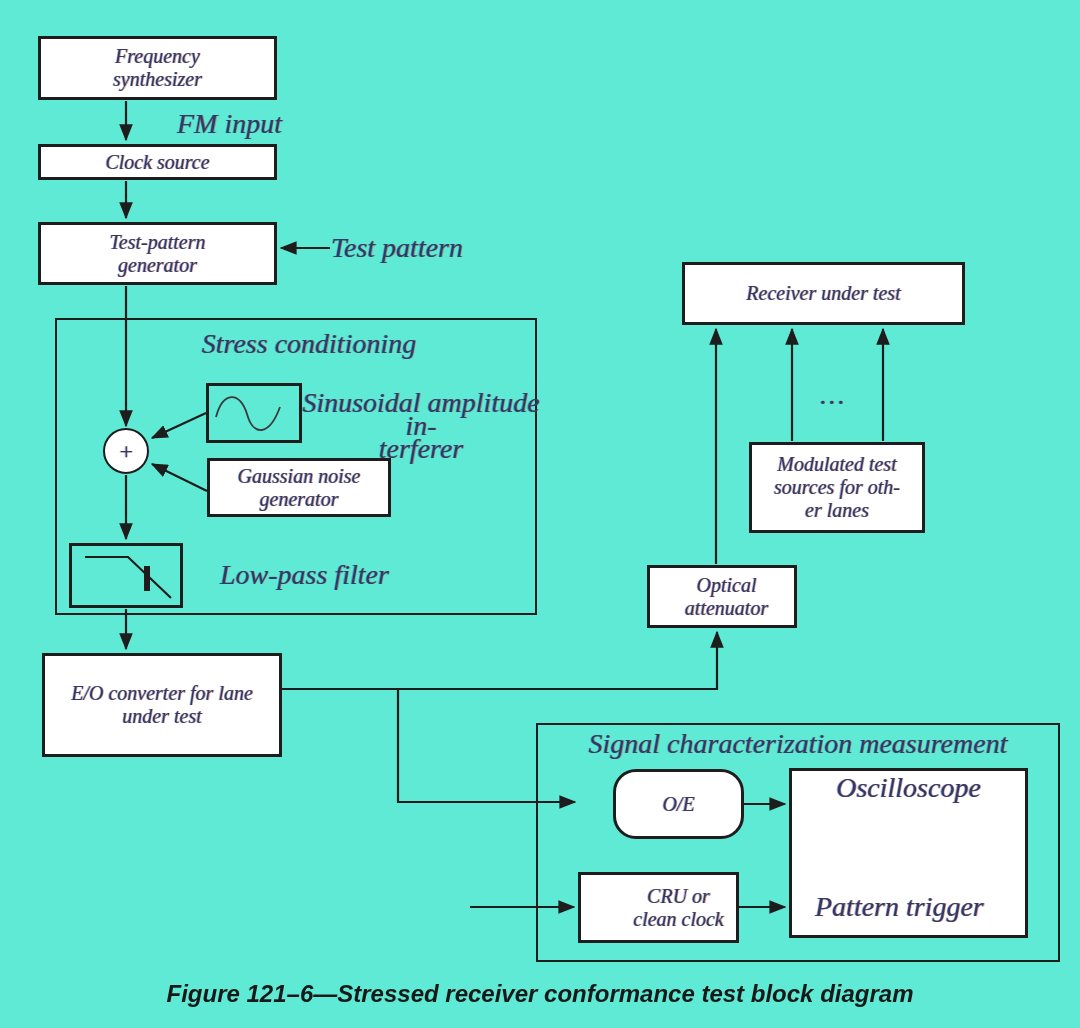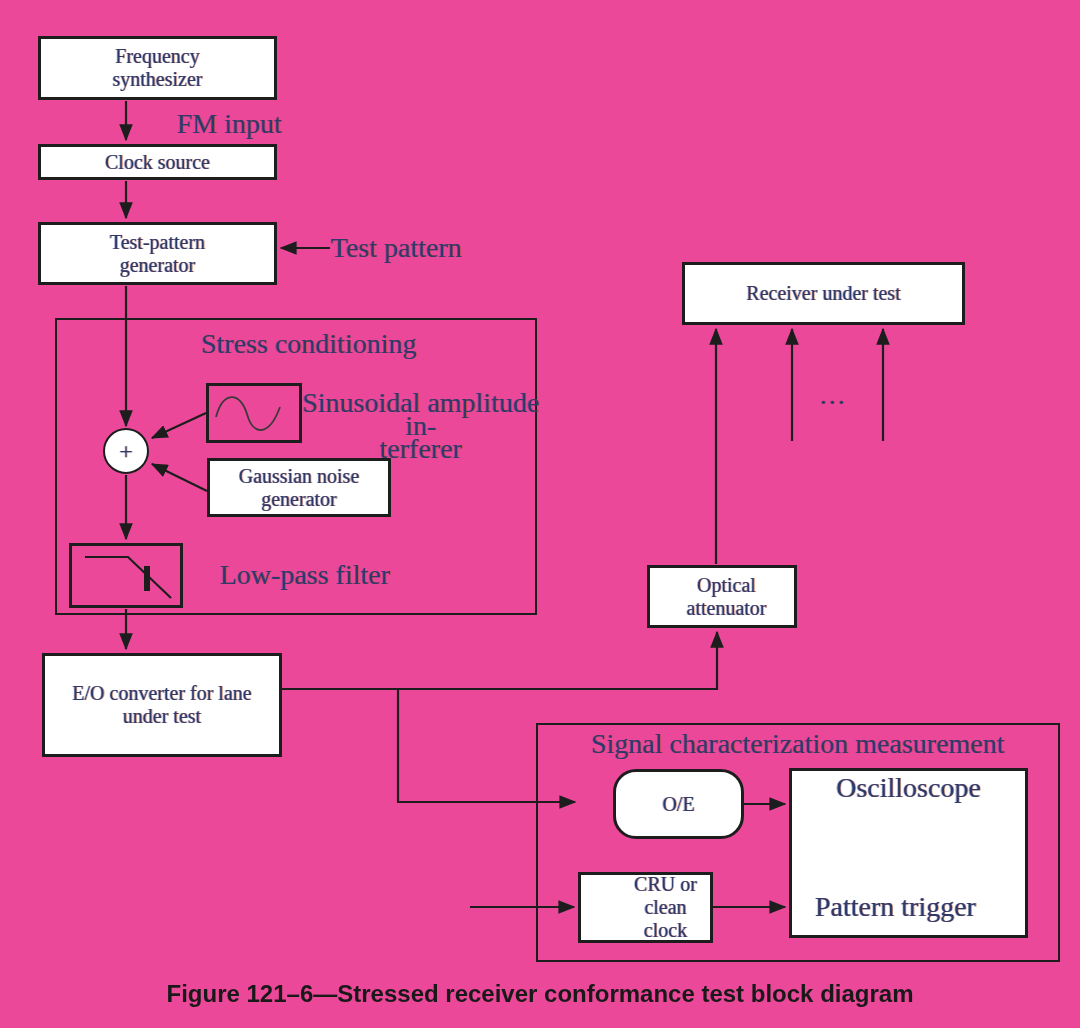--- a/index.html
+++ b/index.html
@@ -1,17 +1,17 @@
 <!DOCTYPE html>
 <html><head>
 <meta charset="utf-8">
 <style>
   html,body{margin:0;padding:0;background:#fff;}
-  #page{position:relative;width:1080px;height:1028px;background:#ec4899;overflow:hidden;
-        font-family:"Liberation Serif", serif;}
+  #page{position:relative;width:1080px;height:1028px;background:#5eead4;overflow:hidden;
+        font-family:"Liberation Serif", serif;font-style:italic;}
   #wires{position:absolute;left:0;top:0;width:1080px;height:1028px;}
   .box{position:absolute;box-sizing:border-box;background:#ffffff;border:3px solid #1d1d1d;
        display:flex;align-items:center;justify-content:center;text-align:center;
        font-size:20px;line-height:23px;white-space:pre-line;}
   .frame{position:absolute;box-sizing:border-box;background:transparent;border:2px solid #1d1d1d;}
   .lbl{position:absolute;font-size:28px;line-height:23px;white-space:pre-line;}
   .ink{color:#2f3a6b;
        text-shadow:0.8px 0 0.4px rgba(183,78,34,0.55), -0.8px 0 0.4px rgba(47,62,140,0.40);}
   .center{text-align:center;}
   .plus{position:absolute;left:114px;top:438px;width:24px;height:26px;
@@ -81,29 +81,32 @@
   <div class="box ink" style="left:207px;top:458px;width:184px;height:59px;">Gaussian noise
 generator</div>
 
   <div class="box" style="left:69px;top:543px;width:114px;height:65px;background:transparent;"></div>
 
   <div class="box ink" style="left:42px;top:653px;width:240px;height:104px;">E/O converter for lane
 under test</div>
 
   <div class="box ink" style="left:682px;top:262px;width:283px;height:63px;">Receiver under test</div>
 
+  <div class="box ink" style="left:749px;top:442px;width:176px;height:91px;">Modulated test
+sources for oth-
+er lanes</div>
 
   <div class="box ink" style="left:647px;top:565px;width:150px;height:63px;padding-left:9px;">Optical
 attenuator</div>
 
   <div class="box ink" style="left:613px;top:769px;width:131px;height:70px;border-radius:23px;">O/E</div>
 
   <div class="box" style="left:789px;top:768px;width:239px;height:170px;"></div>
 
-  <div class="box ink" style="left:578px;top:872px;width:135px;height:71px;padding-left:40px;">CRU or
+  <div class="box ink" style="left:578px;top:872px;width:161px;height:71px;padding-left:40px;">CRU or
 clean clock</div>
 
   <div class="lbl ink" style="left:177px;top:112px;">FM input</div>
 
 
   <div class="lbl ink" style="left:331px;top:236px;">Test pattern</div>
 
   <div class="lbl ink center" style="left:199px;top:332px;width:220px;">Stress conditioning</div>
 
   <div class="lbl ink center" style="left:300px;top:391px;width:242px;">Sinusoidal amplitude in-

